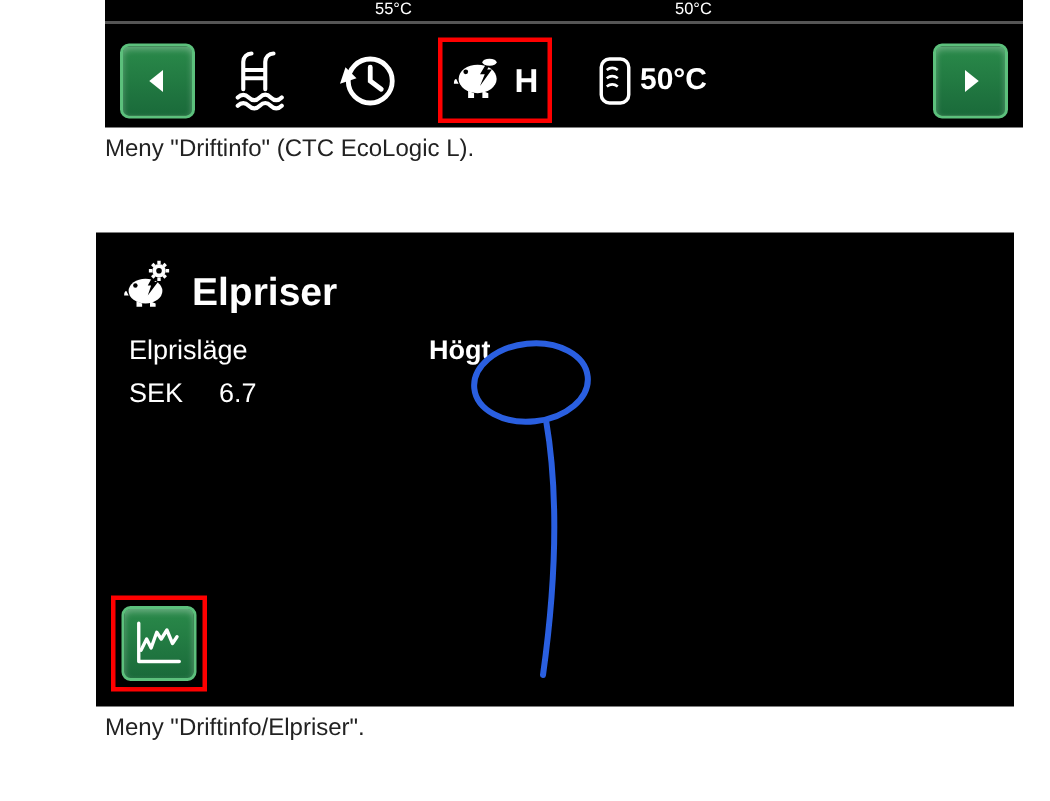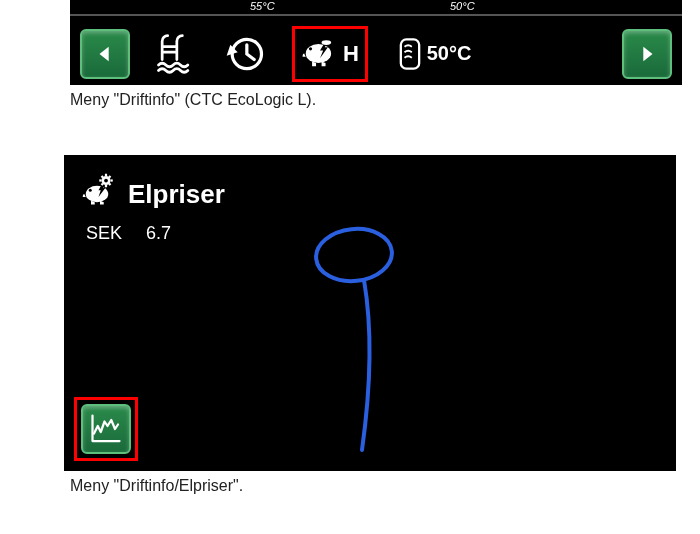--- a/index.html
+++ b/index.html
@@ -21,21 +21,21 @@
   .divider {
     position: absolute;
     top: 14px;
     left: 0; right: 0;
     height: 2px;
     background: #555;
   }
   .toprow {
     position: absolute;
     top: 0; left: 0; right: 0; height: 14px;
-    color: #fff; font-size: 11px; font-style: italic;
+    color: #fff; font-size: 11px;
   }
   .toprow .t1 { position: absolute; left: 180px; top: 0; }
   .toprow .t2 { position: absolute; left: 380px; top: 0; }
   .navrow {
     position: absolute;
     top: 22px; left: 0; right: 0; bottom: 0;
     display: flex;
     align-items: center;
   }
   .nav-btn {
@@ -223,20 +223,25 @@
               <circle r="2.5" fill="#000"></circle>
             </g>
           </g>
         </svg>
     </span>
     <span>Elpriser</span>
   </div>
 
   <div class="p2-body">
     <div class="row">
+      <span class="lbl">Elprisläge</span>
+      <span class="unit"></span>
+      <span class="val" style="font-weight:bold;">Högt</span>
+    </div>
+    <div class="row">
       <span class="unit">SEK</span>
       <span class="val">6.7</span>
     </div>
   </div>
 
 
   <div class="chart-btn-wrap">
     <div class="chart-btn">
       <svg viewBox="0 0 48 48" width="36" height="36">
         <g stroke="#fff" stroke-width="3" fill="none" stroke-linecap="round" stroke-linejoin="round">

